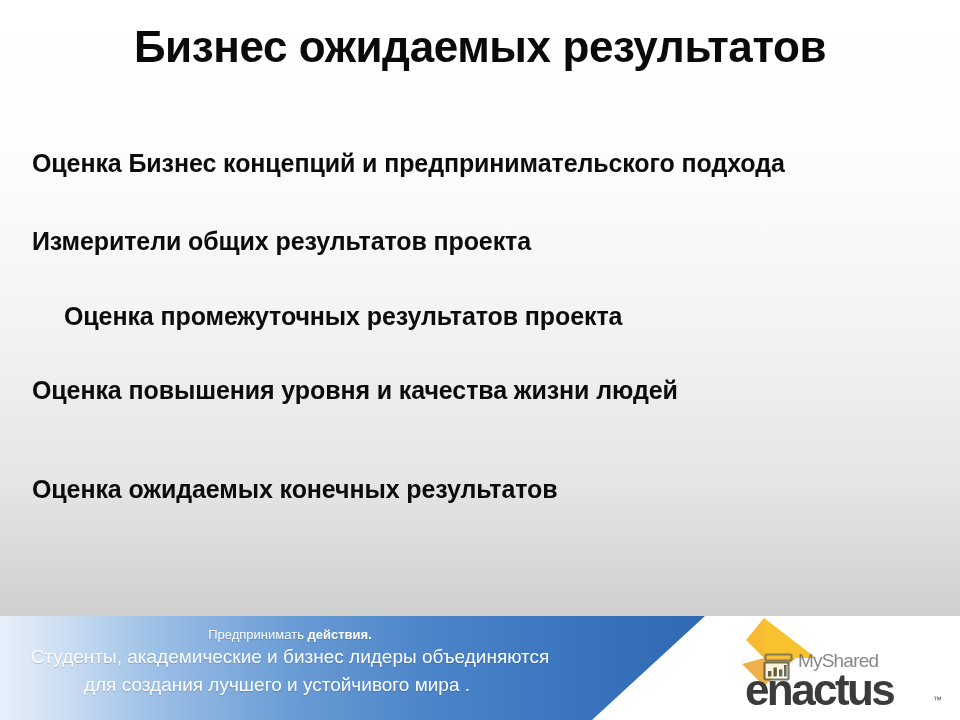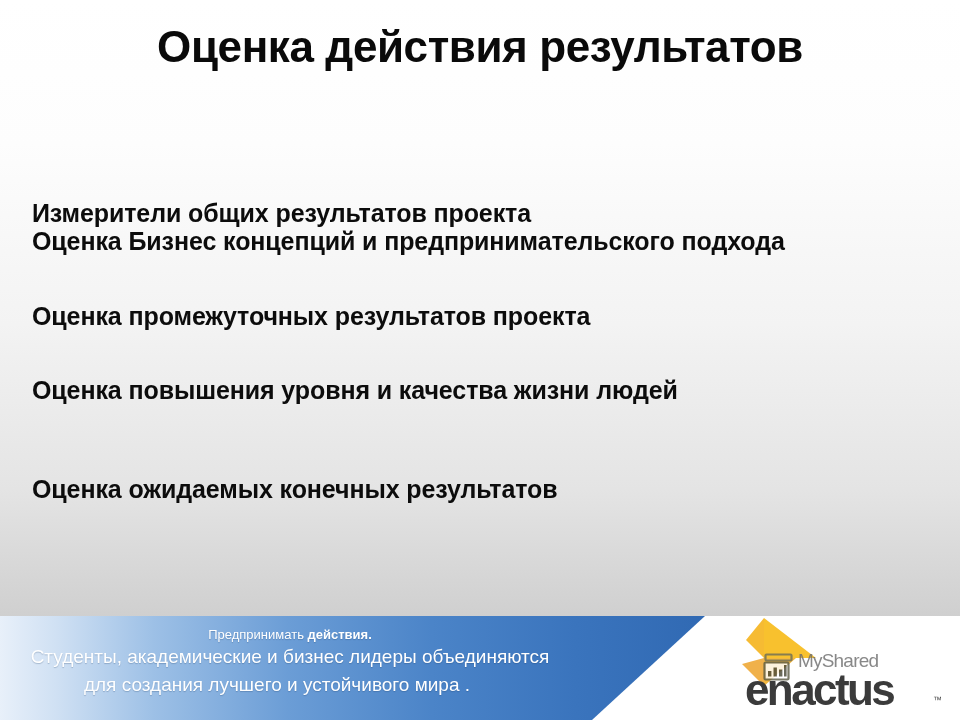--- a/index.html
+++ b/index.html
@@ -50,21 +50,21 @@
   .body-line {
     font-size: 25px;
     font-weight: bold;
     color: #0c0c0c;
     line-height: 1.1;
     letter-spacing: -0.1px;
     white-space: nowrap;
   }
   .body-line.l0 { margin-top: 0px; }
   .body-line.l1 { margin-top: 50px; }
-  .body-line.l2 { margin-top: 48px; }
+  .body-line.l2 { margin-top: 48px; margin-left: 32px; }
   .body-line.l3 { margin-top: 46px; }
   .body-line.l4 { margin-top: 72px; }
 
   
   #footer {
     position: absolute;
     left: 0;
     top: 616px;
     width: 960px;
     height: 104px;
@@ -173,26 +173,26 @@
     letter-spacing: -0.8px;
     line-height: 1;
   }
 </style>
 </head>
 <body>
 
 <div id="slide">
 
   <div id="title-block">
-    <div id="slide-title">Оценка действия результатов</div>
+    <div id="slide-title">Бизнес ожидаемых результатов</div>
   </div>
 
   <div id="body-list">
+    <div class="body-line l0">Оценка Бизнес концепций и предпринимательского подхода</div>
     <div class="body-line l1">Измерители общих результатов проекта</div>
-    <div class="body-line l0">Оценка Бизнес концепций и предпринимательского подхода</div>
     <div class="body-line l2">Оценка промежуточных результатов проекта</div>
     <div class="body-line l3">Оценка повышения уровня и качества жизни людей</div>
     <div class="body-line l4">Оценка ожидаемых конечных результатов</div>
   </div>
 
   <div id="footer">
     <div id="footer-blue"></div>
 
     <div id="footer-text">
       <div id="footer-headline"><span class="regpart">Предпринимать </span><span class="strongpart">действия.</span></div>

